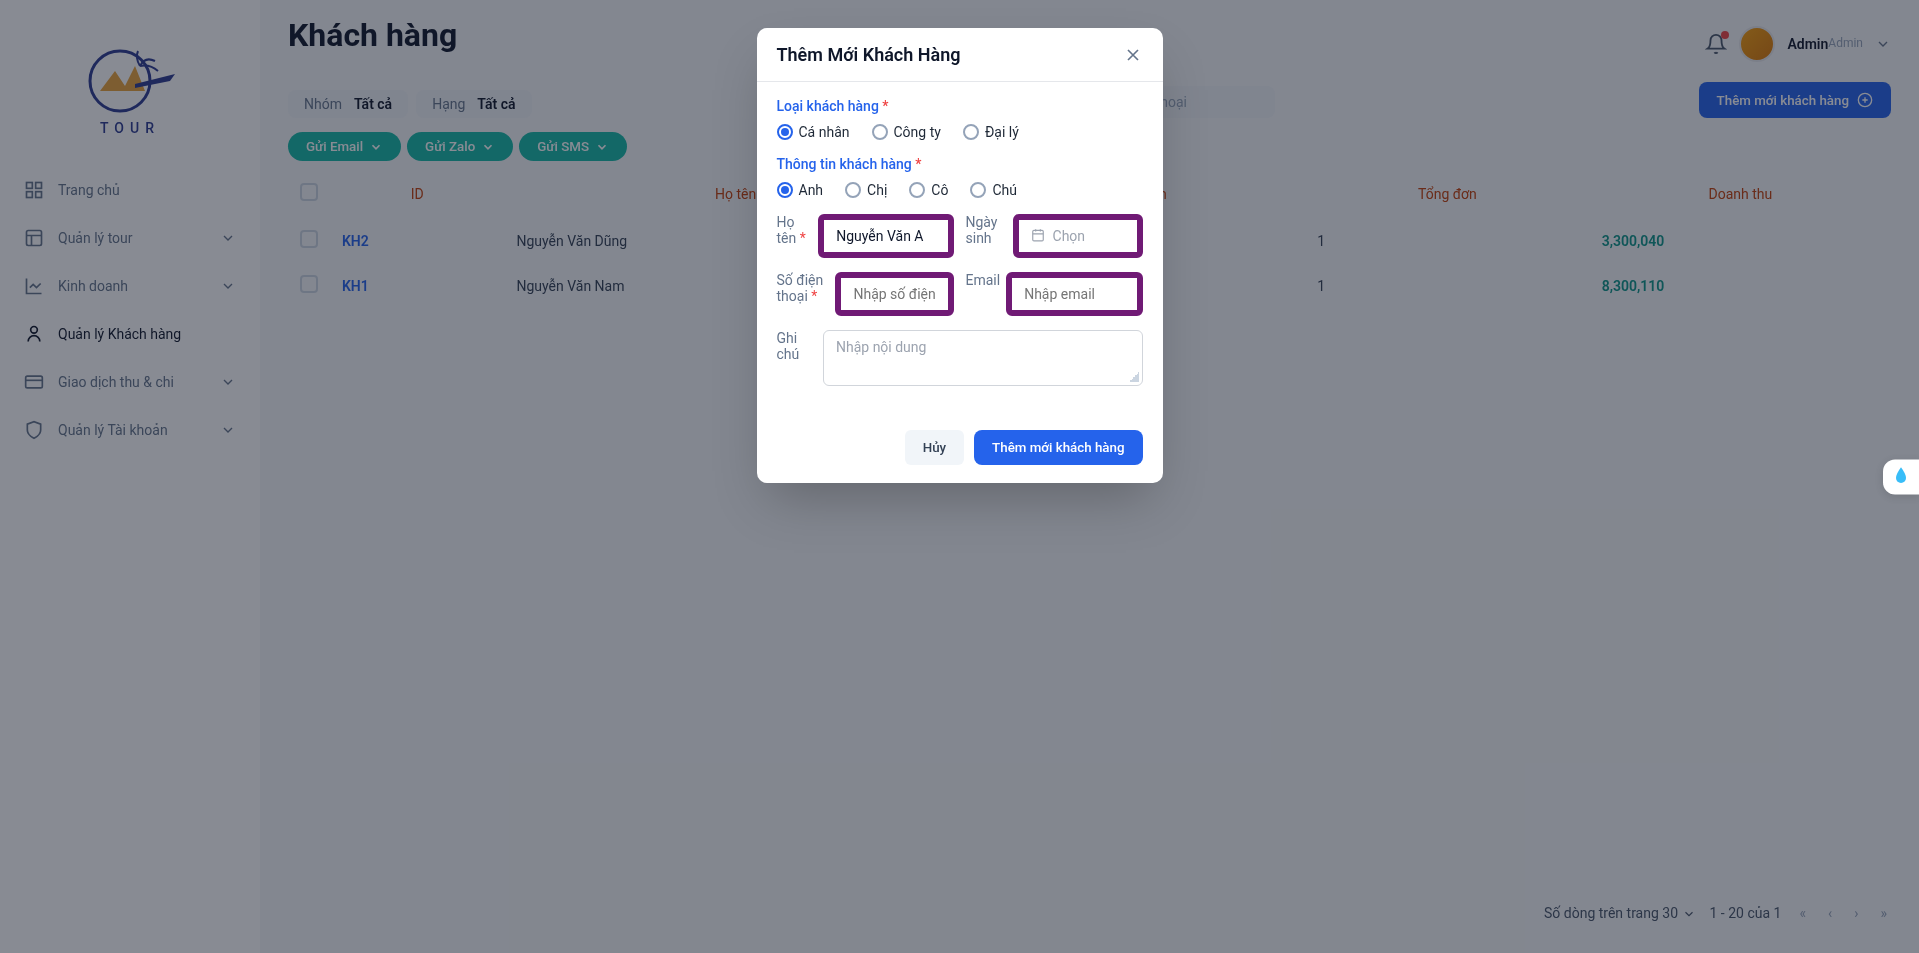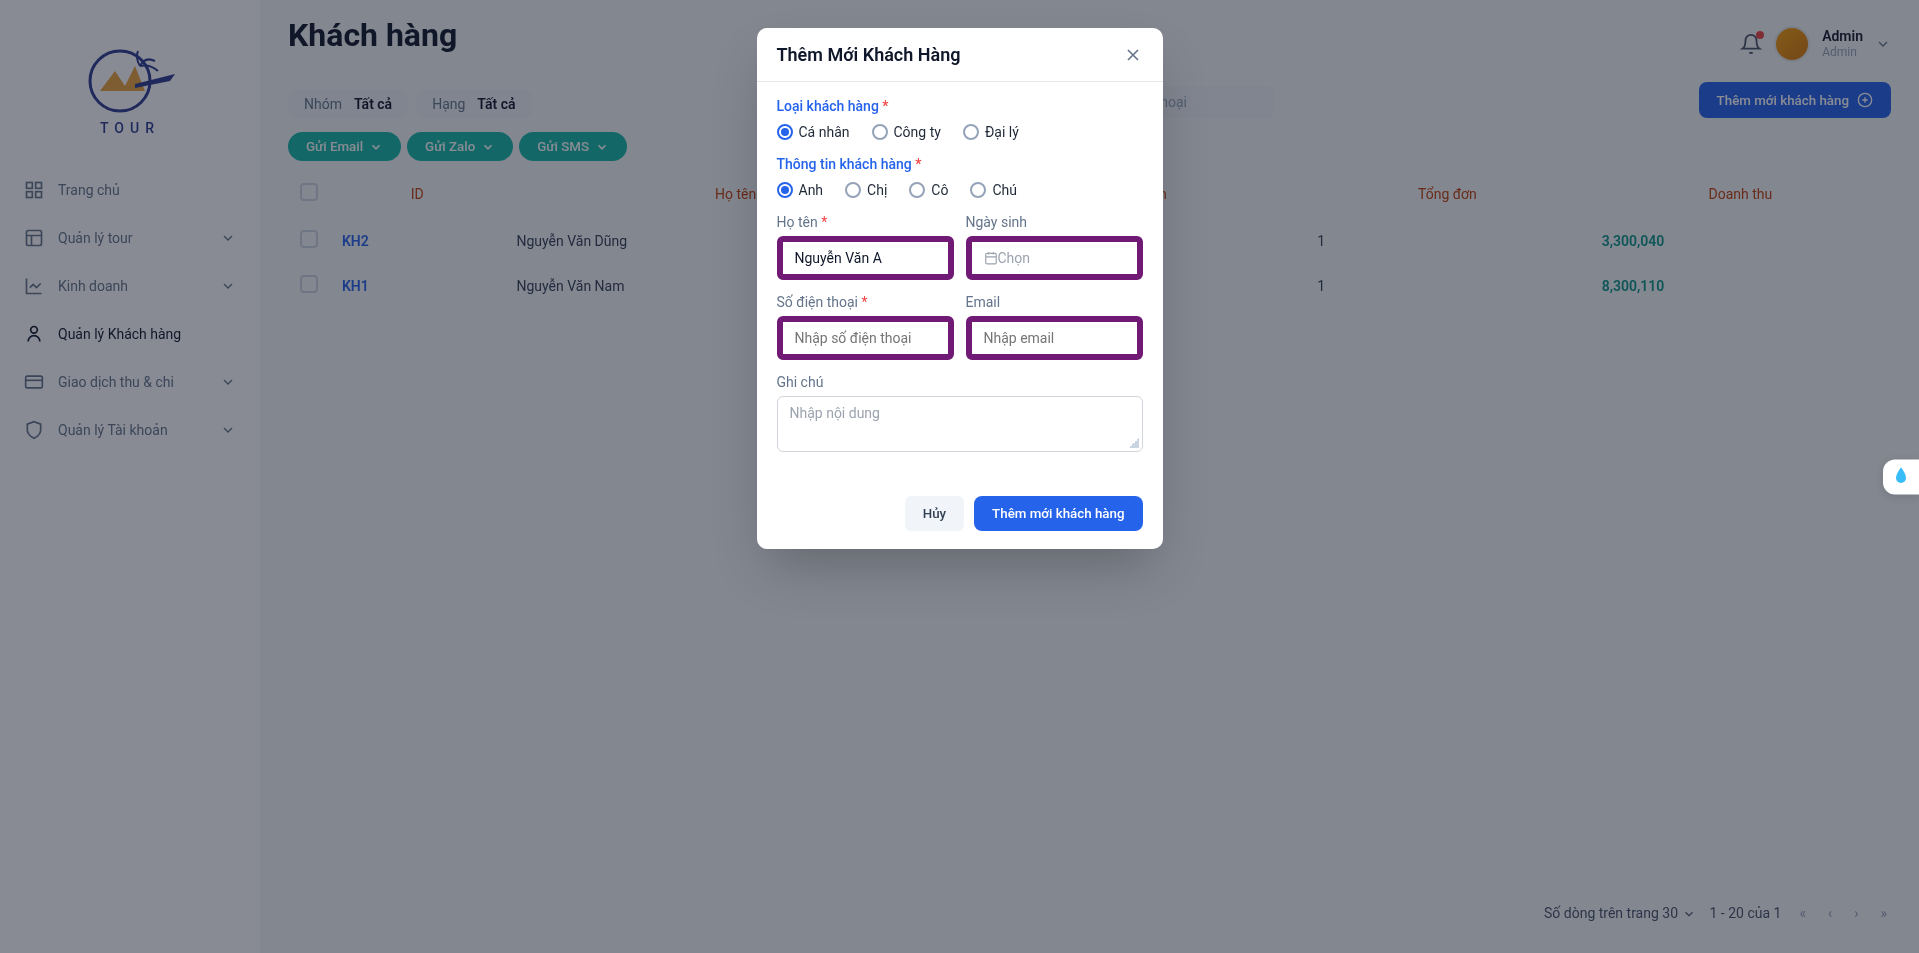--- a/index.html
+++ b/index.html
@@ -13,21 +13,21 @@
 .nav-item{display:flex;align-items:center;gap:14px;padding:14px 12px;color:#64748b;cursor:pointer;border-radius:8px}
 .nav-item.active{color:#0f172a;font-weight:400}
 .nav-item .icon{width:20px;height:20px;flex-shrink:0}
 .nav-item .chev{margin-left:auto}
 .main{flex:1;padding:16px 28px;height:100%;position:relative;display:flex;flex-direction:column}
 .topbar{display:flex;align-items:center;justify-content:space-between;margin-bottom:10px}
 .user-box{display:flex;align-items:center;gap:12px}
 .avatar{width:36px;height:36px;border-radius:50%;background:linear-gradient(135deg,#f59e0b,#d97706);border:2px solid #e5e7eb}
 .bell{position:relative;width:22px;height:22px;color:#475569}
 .bell::after{content:"";position:absolute;top:-2px;right:-2px;width:8px;height:8px;background:#ef4444;border-radius:50%}
-.user-meta{display:flex;flex-direction:column;line-height:1.2}
+.user-meta{display:flex;flex-direction:row;line-height:1.2}
 .user-name{font-weight:600;color:#0f172a}
 .user-role{font-size:12px;color:#94a3b8}
 .page-title{font-size:32px;font-weight:700;color:#0f172a;margin-bottom:18px}
 .toolbar{display:flex;align-items:flex-end;gap:8px;margin-bottom:14px}
 .filter-chip{background:#eef2f7;border-radius:8px;padding:6px 16px;display:flex;gap:12px;font-size:14px;color:#64748b}
 .filter-chip .val{color:#0f172a;font-weight:600}
 .search{flex:1 0 280px;max-width:320px;background:#eef2f7;border-radius:8px;padding:8px 14px;color:#94a3b8}
 .btn-primary{background:#2563eb;color:#fff;border:none;border-radius:8px;padding:10px 18px;display:flex;align-items:center;gap:8px;font-weight:500;cursor:pointer}
 .btn-pill{background:#14b8a6;color:#fff;border:none;border-radius:999px;padding:7px 18px;display:flex;align-items:center;gap:6px;font-weight:500;cursor:pointer}
 .action-row{display:flex;gap:6px;margin-bottom:8px}
@@ -47,24 +47,24 @@
 .close{color:#64748b;cursor:pointer;width:20px;height:20px}
 .modal-body{padding:16px 20px}
 .section-label{color:#2563eb;font-size:14px;font-weight:500;margin-bottom:10px}
 .req{color:#ef4444}
 .radio-row{display:flex;gap:22px;margin-bottom:16px}
 .radio{display:flex;align-items:center;gap:6px;cursor:pointer}
 .radio-circle{width:16px;height:16px;border:2px solid #94a3b8;border-radius:50%;display:flex;align-items:center;justify-content:center}
 .radio.checked .radio-circle{border-color:#2563eb}
 .radio.checked .radio-circle::after{content:"";width:8px;height:8px;background:#2563eb;border-radius:50%}
 .form-row{display:flex;gap:12px;margin-bottom:14px}
-.form-col{flex:1;display:flex;flex-direction:column;gap:6px}
+.form-col{flex:1;display:flex;flex-direction:row;gap:6px}
 .field-label{color:#64748b;font-size:14px}
 .input{border:6px solid #701a75;border-radius:6px;padding:8px 12px;font-size:14px;color:#0f172a;width:100%;background:#fff}
-.input.with-icon{display:flex;align-items:center;color:#9ca3af}
+.input.with-icon{display:flex;gap:8px;color:#9ca3af}
 .textarea{border:1px solid #d1d5db;border-radius:6px;padding:8px 12px;font-size:14px;width:100%;height:56px;resize:both;color:#9ca3af;position:relative}
 .textarea::after{content:"";position:absolute;right:3px;bottom:3px;width:10px;height:10px;background:linear-gradient(135deg,transparent 50%,#cbd5e1 50%)}
 .modal-foot{display:flex;justify-content:flex-end;gap:10px;padding:14px 20px 18px}
 .btn-ghost{background:#f1f5f9;border:none;border-radius:6px;padding:9px 18px;color:#334155;font-weight:500;cursor:pointer}
 </style>
 </head>
 <body>
 
 <div class="app">
   <aside class="sidebar">

